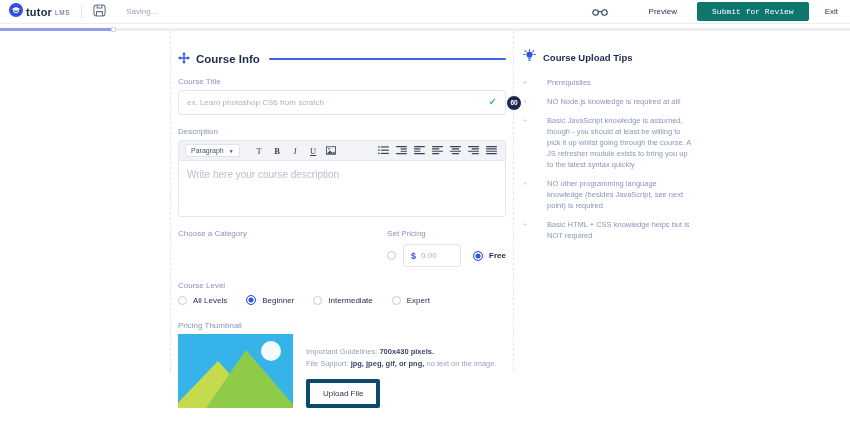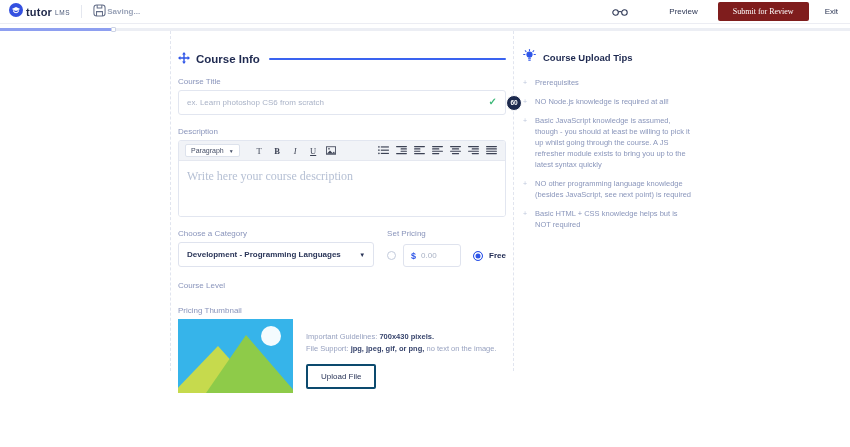--- a/index.html
+++ b/index.html
@@ -8,27 +8,27 @@
 
   
   .topbar { position:absolute; top:0; left:0; right:0; height:24px; background:#fff;
     border-bottom:1px solid #ecedf3; display:flex; align-items:center; justify-content:space-between;
     padding:0 12px 0 9px; z-index:5; }
   .tb-left { display:flex; align-items:center; }
   .logo { display:flex; align-items:center; gap:3px; }
   .logo-text { font-size:11px; font-weight:bold; color:#1e2749; letter-spacing:.2px; }
   .logo-suffix { font-size:6.5px; color:#4a5878; letter-spacing:.6px; margin-top:2px; }
   .tb-sep { width:1px; height:13px; background:#e4e7ef; margin:0 11px; }
-  .saving { display:flex; align-items:center; gap:1px;font-weight:bold; }
+  .saving { display:flex; align-items:center; gap:20px; }
   .saving-label { font-size:8px; color:#9aa3b8; }
   .tb-right { display:flex; align-items:center; }
   .preview { display:flex; align-items:center; gap:5px; cursor:pointer; }
   .preview-label { font-size:8px; color:#2c3654;padding-left:36px; }
-  .submit-btn { margin-left:20px; background:#7f1d1d; color:#fff; border:none; border-radius:2px;
-    font-size:8px; font-family:Liberation Serif, serif; padding:5px 15px; cursor:pointer; }
+  .submit-btn { margin-left:20px; background:#0f766e; color:#fff; border:none; border-radius:2px;
+    font-size:8px; font-family:Liberation Mono, monospace; padding:5px 15px; cursor:pointer; }
   .exit { margin-left:16px; font-size:8px; color:#2c3654; cursor:pointer; }
 
   
   .progress { position:absolute; top:28px; left:0; width:850px; height:3px; background:#eceef4; }
   .progress-fill { height:100%; background:#8e9ff0; width:13%; }
   .progress-knob { position:absolute; top:-1px; width:5px; height:5px; background:#fff;
     border:1px solid #ccd3e6; border-radius:1px; }
 
   
   .panel { position:absolute; left:170px; top:31px; width:344px; height:340px;
@@ -56,21 +56,21 @@
     display:flex; align-items:center; padding:0 6px; }
   .para-select { display:flex; align-items:center; gap:5px; background:#fff; border:1px solid #dde2ec;
     border-radius:2px; padding:2px 5px; font-size:7px; color:#454e66; cursor:pointer; }
   .para-caret { font-size:5px; color:#454e66; }
   .tb-group { display:flex; align-items:center; gap:3px; margin-left:12px; }
   .tb-group.right { margin-left:auto; }
   .tb-btn { width:15px; height:15px; display:flex; align-items:center; justify-content:center;
     background:transparent; border:none; cursor:pointer; color:#3c4254; padding:0; }
   .tb-btn .tg { font-size:8.5px; color:#3c4254; font-family:"Liberation Serif", serif; }
   .editor-body { width:100%; height:55px; border:none; resize:none; outline:none;
-    font-size:12px; font-family:Liberation Serif, serif; color:#39466e; padding:8px; display:block; }
+    font-size:10px; font-family:Liberation Sans, sans-serif; color:#39466e; padding:8px; display:block; }
   .editor-body::placeholder { color:#b6c0d4; }
 
   .row { display:flex; margin-top:12px; }
   .cat-col { width:200px; }
   .cat-select { height:25px; border:1px solid #dfe3ee; border-radius:3px; display:flex;
     align-items:center; justify-content:space-between; padding:0 8px; cursor:pointer; background:#fff; }
   .cat-value { font-size:8px; font-weight:bold; color:#2a3558; }
   .cat-caret { font-size:6px; color:#2a3558; }
   .price-col { margin-left:13px; flex:1; }
   .price-controls { display:flex; align-items:center; margin-top:6px; }
@@ -90,29 +90,29 @@
   .level-options { display:flex; align-items:center; margin-top:5px; }
   .radio-item { display:flex; align-items:center; gap:6px; margin-right:19px; cursor:pointer; }
   .radio-label { font-size:8px; color:#232e57; }
 
   .thumb-block { margin-top:16px; }
   .thumb-row { display:flex; align-items:flex-start; }
   .thumb-img { width:115px; height:74px; flex:none; display:block; }
   .thumb-info { margin-left:13px; padding-top:12px; }
   .guide-line { font-size:7.5px; color:#98a2c0; line-height:1.6; }
   .guide-line b { color:#39466e; }
-  .upload-btn { margin-top:9px; background:#fff; border:2px solid #0c4a6e; border-radius:2px;
+  .upload-btn { margin-top:9px; background:#fff; border:4px solid #0c4a6e; border-radius:2px;
     font-size:8px; font-family:inherit; color:#2a3558; padding:6px 13px; cursor:pointer; }
 
   
   .tips { position:absolute; left:523px; top:48px; width:170px; }
   .tips-header { display:flex; align-items:center; gap:7px; margin-bottom:11px; }
   .tips-title { font-size:9.5px; font-weight:bold; color:#1e2950; }
   .tips-list { list-style:none; }
-  .tips-list li { display:flex; gap:8px; margin-bottom:8px; }
+  .tips-list li { display:flex; gap:20px; margin-bottom:8px; }
   .tip-bullet { color:#bdc7dc; font-size:7px; line-height:11px; flex:none; }
   .tip-text { font-size:7.5px; color:#8a96bb; line-height:11px; }
 </style>
 </head>
 <body>
 
 <div class="page">
 
   <header class="topbar">
     <div class="tb-left">
@@ -269,43 +269,57 @@
               </button>
             </div>
         </div>
         <textarea class="editor-body" placeholder="Write here your course description" style=""></textarea>
       </div>
     </div>
 
     <div class="row">
       <div class="cat-col">
         <label class="field-label">Choose a Category</label>
-        <div class="cat-select">
-          <span class="cat-value">Development - Programming Languages</span>
-          <span class="cat-caret">▼</span>
-        </div>
       </div>
       <div class="price-col">
         <label class="field-label">Set Pricing</label>
         <div class="price-controls">
           <span class="radio"></span>
           <div class="amount-box">
             <span class="dollar">$</span>
             <input class="amount-input" type="text" placeholder="0.00" style="">
           </div>
           <label class="free-radio">
             <span class="radio checked"></span>
             <span class="free-label">Free</span>
           </label>
         </div>
       </div>
     </div>
 
     <div class="level-block">
       <label class="field-label">Course Level</label>
+      <div class="level-options">
+          <label class="radio-item">
+            <span class="radio"></span>
+            <span class="radio-label">All Levels</span>
+          </label>
+          <label class="radio-item">
+            <span class="radio checked"></span>
+            <span class="radio-label">Beginner</span>
+          </label>
+          <label class="radio-item">
+            <span class="radio"></span>
+            <span class="radio-label">Intermediate</span>
+          </label>
+          <label class="radio-item">
+            <span class="radio"></span>
+            <span class="radio-label">Expert</span>
+          </label>
+        </div>
     </div>
 
     <div class="thumb-block">
       <label class="field-label">Pricing Thumbnail</label>
       <div class="thumb-row">
         <svg class="thumb-img" viewBox="0 0 115 74" preserveAspectRatio="none">
           <rect width="115" height="74" fill="#36b4ea"></rect>
           <circle cx="93" cy="17" r="10" fill="#ffffff" opacity="0.95"></circle>
           <polygon points="-5,74 40,27 82,74" fill="#c6da4d"></polygon>
           <polygon points="28,74 68,16 118,74" fill="#8ecb49"></polygon>

